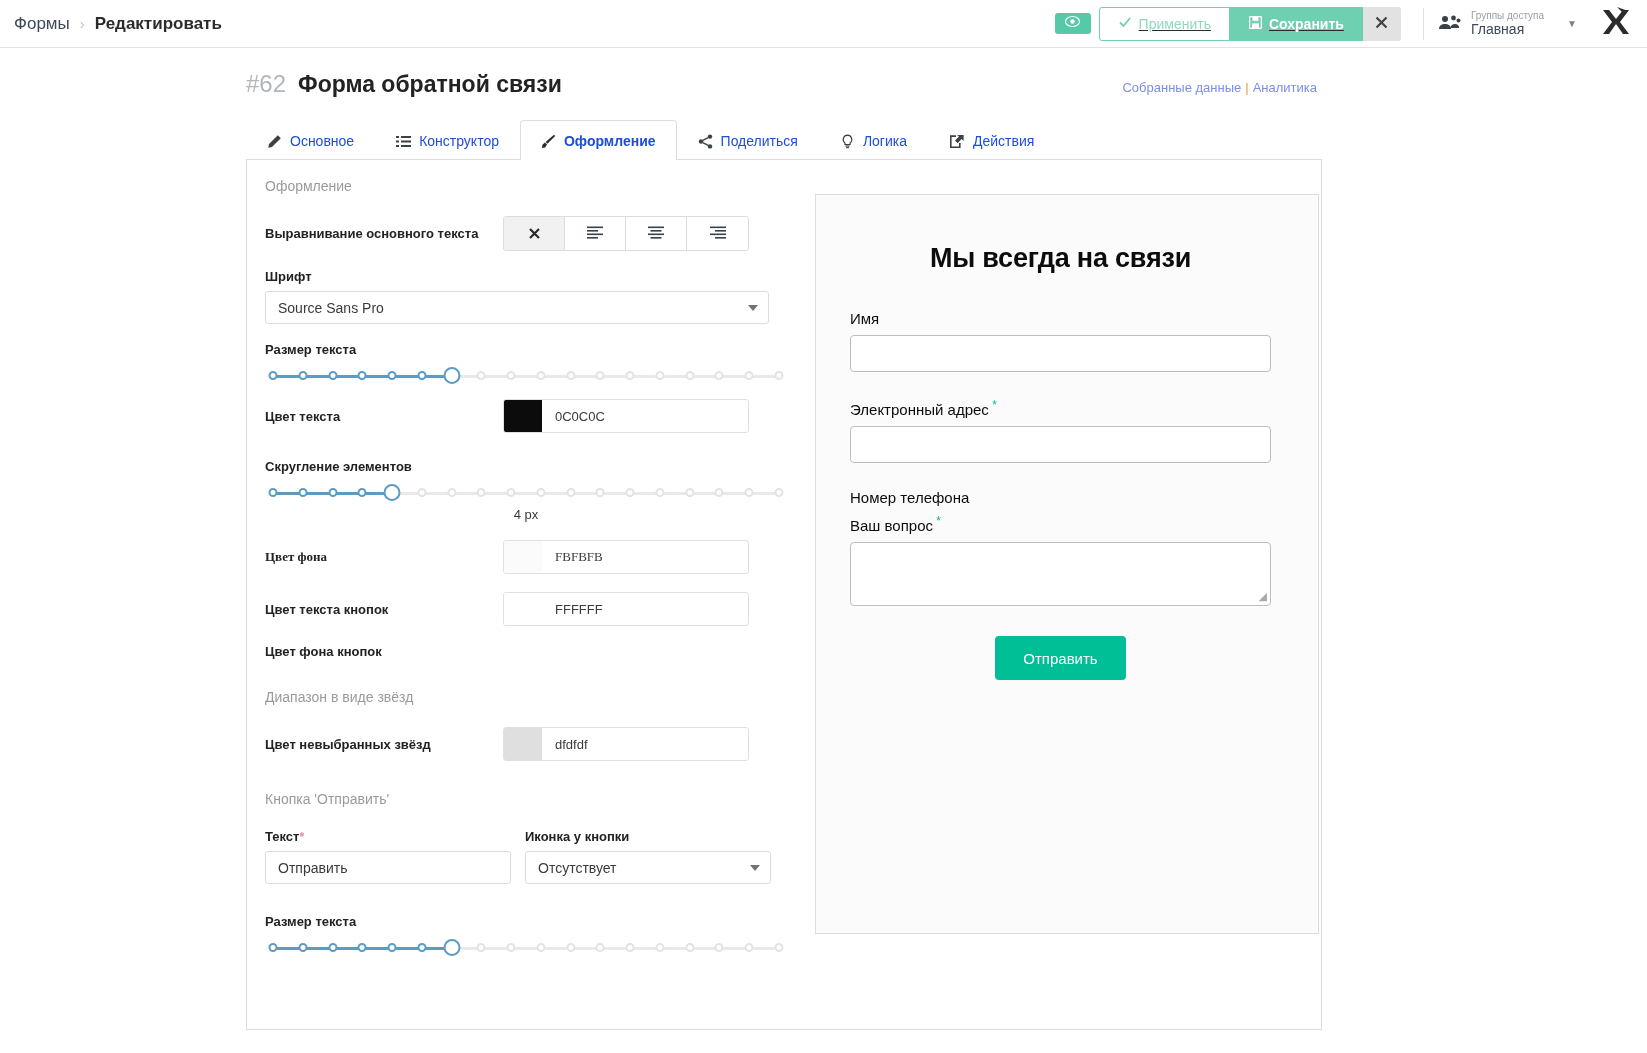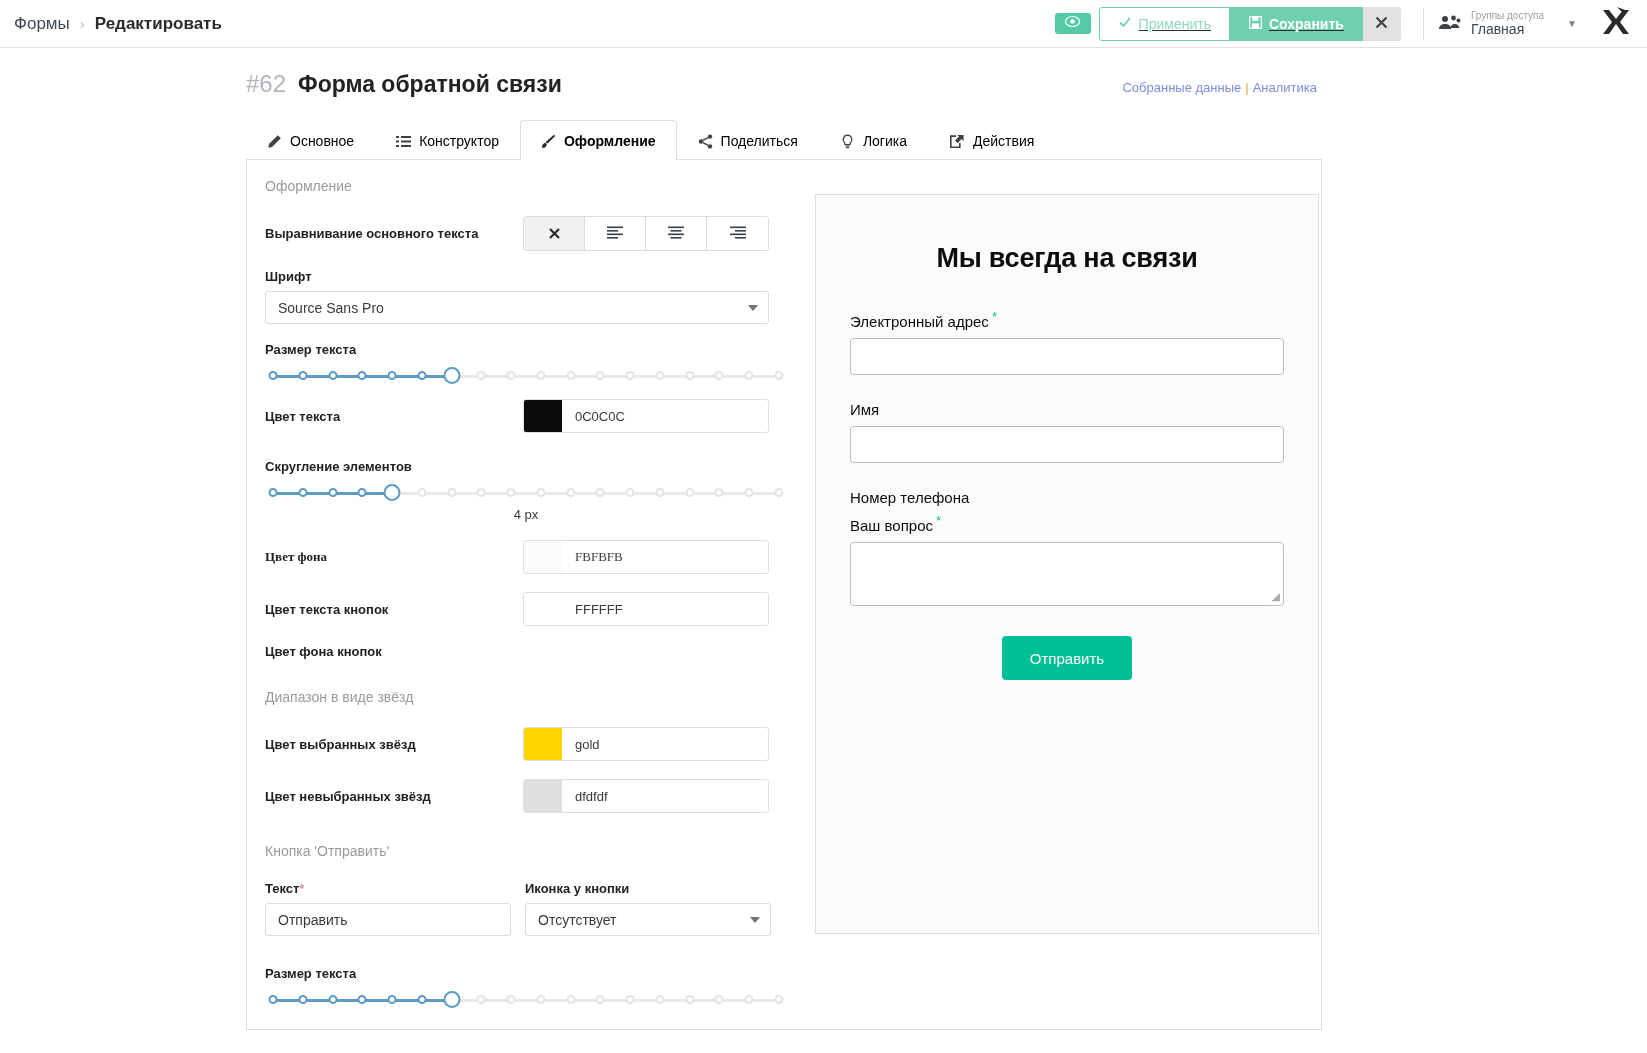--- a/index.html
+++ b/index.html
@@ -76,21 +76,21 @@
   .tabs{
     display:flex; align-items:flex-end;
     margin:22px 0 0 246px;
     border-bottom:1px solid #ddd;
     width:1076px;
     position:relative;
   }
   .tab{
     display:flex; align-items:center; gap:8px;
     padding:12px 20px 11px 20px;
-    font-size:14px; color:#000000; cursor:pointer;
+    font-size:14px; color:#1d4ed8; cursor:pointer;
     border:1px solid transparent; border-bottom:none;
     margin-bottom:-1px;
   }
   .tab.active{
     background:#fff; border-color:#ddd;
     border-radius:4px 4px 0 0;
     font-weight:bold;
   }
   .tab svg{ display:block; }
 
@@ -110,21 +110,21 @@
     font-size:14px; color:#9a9a9a; margin:0 0 22px 0;
   }
   .section-title.mt{ margin-top:30px; }
 
   .row{
     display:flex; align-items:center;
     margin-bottom:18px;
   }
   .row-label{
     font-size:13px; font-weight:bold; color:#222;
-    width:258px; flex:none;
+    width:238px; flex:none;
   }
   .field-label{
     font-size:13px; font-weight:bold; color:#222; margin-bottom:7px;
   }
   .req{ color:#e58b98; font-size:12px; }
 
   
   .align-group{ display:flex; border:1px solid #dcdcdc; border-radius:3px; overflow:hidden; }
   .align-btn{
     width:61px; height:33px;
@@ -194,21 +194,21 @@
 
   
   .two-col{ display:flex; gap:14px; }
   .col{ width:246px; }
 
   
   .preview{
     border:1px solid #dcdcdc;
     background:#fbfbfb;
     width:504px;
-    padding:48px 34px 34px 34px;
+    padding:48px 47px 34px 34px;
     min-height:740px;
   }
   .pv-title{
     text-align:center; font-size:27px; font-weight:bold;
     color:#0c0c0c; margin:0 0 36px 0; letter-spacing:-0.2px;
   }
   .pv-sub{
     font-size:15px; color:#0c0c0c; margin:0 0 32px 0;
   }
   .pv-label{
@@ -520,27 +520,20 @@
           <div class="color-val">FFFFFF</div>
         </div>
       </div>
 
       <div class="row">
         <div class="row-label">Цвет фона кнопок</div>
       </div>
 
       <div class="section-title mt">Диапазон в виде звёзд</div>
 
-      <div class="row">
-        <div class="row-label">Цвет выбранных звёзд</div>
-        <div class="color-field">
-          <div class="swatch" style="background: rgb(255, 212, 0);"></div>
-          <div class="color-val">gold</div>
-        </div>
-      </div>
 
       <div class="row">
         <div class="row-label">Цвет невыбранных звёзд</div>
         <div class="color-field">
           <div class="swatch" style="background: rgb(223, 223, 223);"></div>
           <div class="color-val">dfdfdf</div>
         </div>
       </div>
 
       <div class="section-title mt">Кнопка 'Отправить'</div>
@@ -591,25 +584,25 @@
 
       </div>
 
     </div>
 
     <div class="panel-right">
       <div class="preview">
         <div class="pv-title">Мы всегда на связи</div>
         <div id="preview-fields">
             <div>
-              <div class="pv-label">Электронный адрес<span class="pv-req"> *</span></div>
+              <div class="pv-label">Имя</div>
               <div class="pv-input"></div>
             </div>
             <div>
-              <div class="pv-label">Имя</div>
+              <div class="pv-label">Электронный адрес<span class="pv-req"> *</span></div>
               <div class="pv-input"></div>
             </div>
             <div>
               <div class="pv-label">Номер телефона</div>
             </div>
             <div>
               <div class="pv-label">Ваш вопрос<span class="pv-req"> *</span></div>
               <div class="pv-textarea">
                 <span class="pv-resize">◢</span>
               </div>

